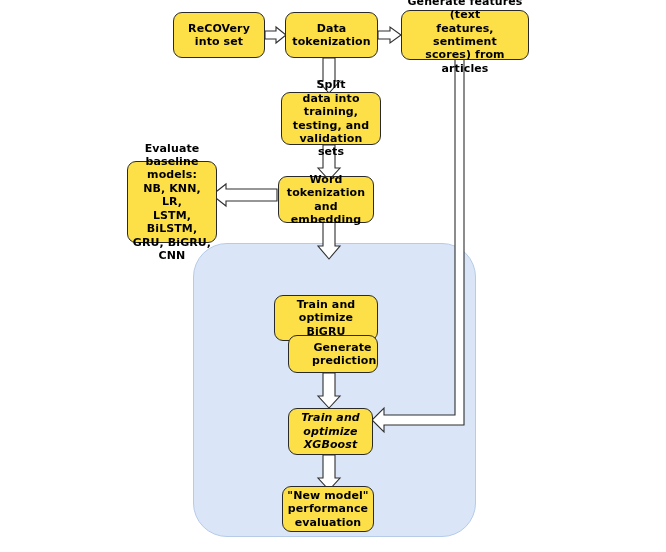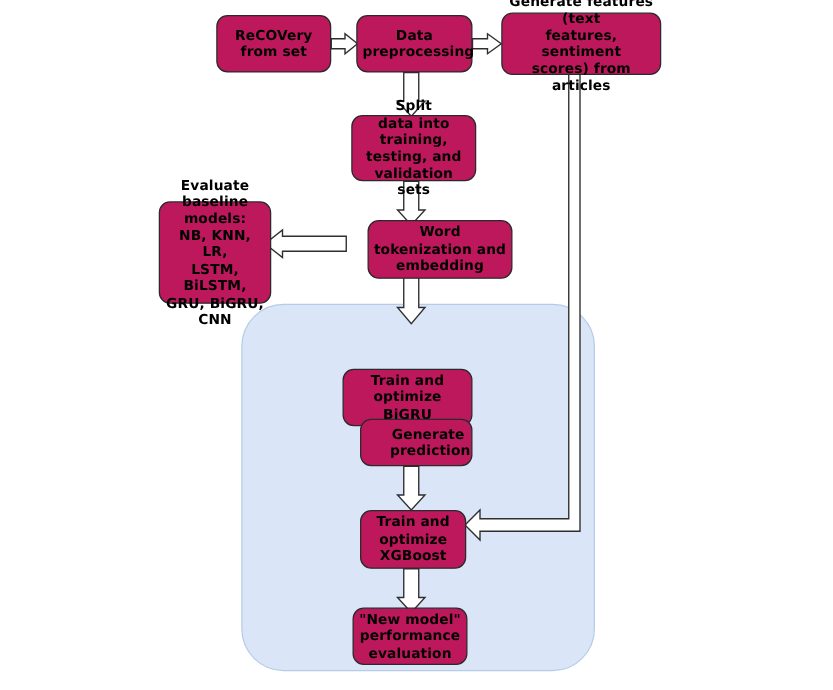--- a/index.html
+++ b/index.html
@@ -22,21 +22,21 @@
     position: absolute;
     background: #dae6f8;
     border: 1px solid #b6cbe8;
     border-radius: 34px;
     box-sizing: border-box;
   }
   
   .node {
     position: absolute;
     box-sizing: border-box;
-    background: #be185d;
+    background: #fde047;
     border: 1px solid #2a2a2a;
     border-radius: 9px;
     display: flex;
     align-items: center;
     justify-content: center;
     text-align: center;
     color: #000000;
     font-size: 11px;
     line-height: 1.22;
     font-weight: 600;
@@ -108,42 +108,42 @@
                      12,367
                      12,374
                      0,362
                      12,350
                      12,357
                      83,357"></polygon>
   </svg>
 
   <div class="node" style="left:173px; top:12px; width:92px; height:46px;">
     <span>ReCOVery
-from set</span>
+into set</span>
   </div>
 
   <div class="node" style="left:285px; top:12px; width:93px; height:46px;">
     <span>Data
-preprocessing</span>
+tokenization</span>
   </div>
 
   <div class="node" style="left:401px; top:10px; width:128px; height:50px;">
     <span>Generate features (text
 features, sentiment
 scores) from articles</span>
   </div>
 
   <div class="node" style="left:281px; top:92px; width:100px; height:53px;text-align:center;">
     <span>Split
 data into training,
 testing, and
 validation sets</span>
   </div>
 
-  <div class="node" style="left:294px; top:176px; width:116px; height:47px;">
+  <div class="node" style="left:278px; top:176px; width:96px; height:47px;">
     <span>Word
 tokenization and
 embedding</span>
   </div>
 
   <div class="node" style="left:127px; top:161px; width:90px; height:82px;">
     <span>Evaluate baseline
 models:
 NB, KNN, LR,
 LSTM, BiLSTM,
@@ -154,21 +154,21 @@
   <div class="node" style="left:274px; top:259px; width:104px; height:46px;margin-top:36px;">
     <span>Train and optimize
 BiGRU</span>
   </div>
 
   <div class="node" style="left:288px; top:335px; width:90px; height:38px;padding-left:23px;">
     <span>Generate
 prediction</span>
   </div>
 
-  <div class="node" style="left:288px; top:408px; width:85px; height:47px;">
+  <div class="node" style="left:288px; top:408px; width:85px; height:47px;font-style:italic;">
     <span>Train and
 optimize
 XGBoost</span>
   </div>
 
   <div class="node" style="left:282px; top:486px; width:92px; height:46px;">
     <span>"New model"
 performance
 evaluation</span>
   </div>

